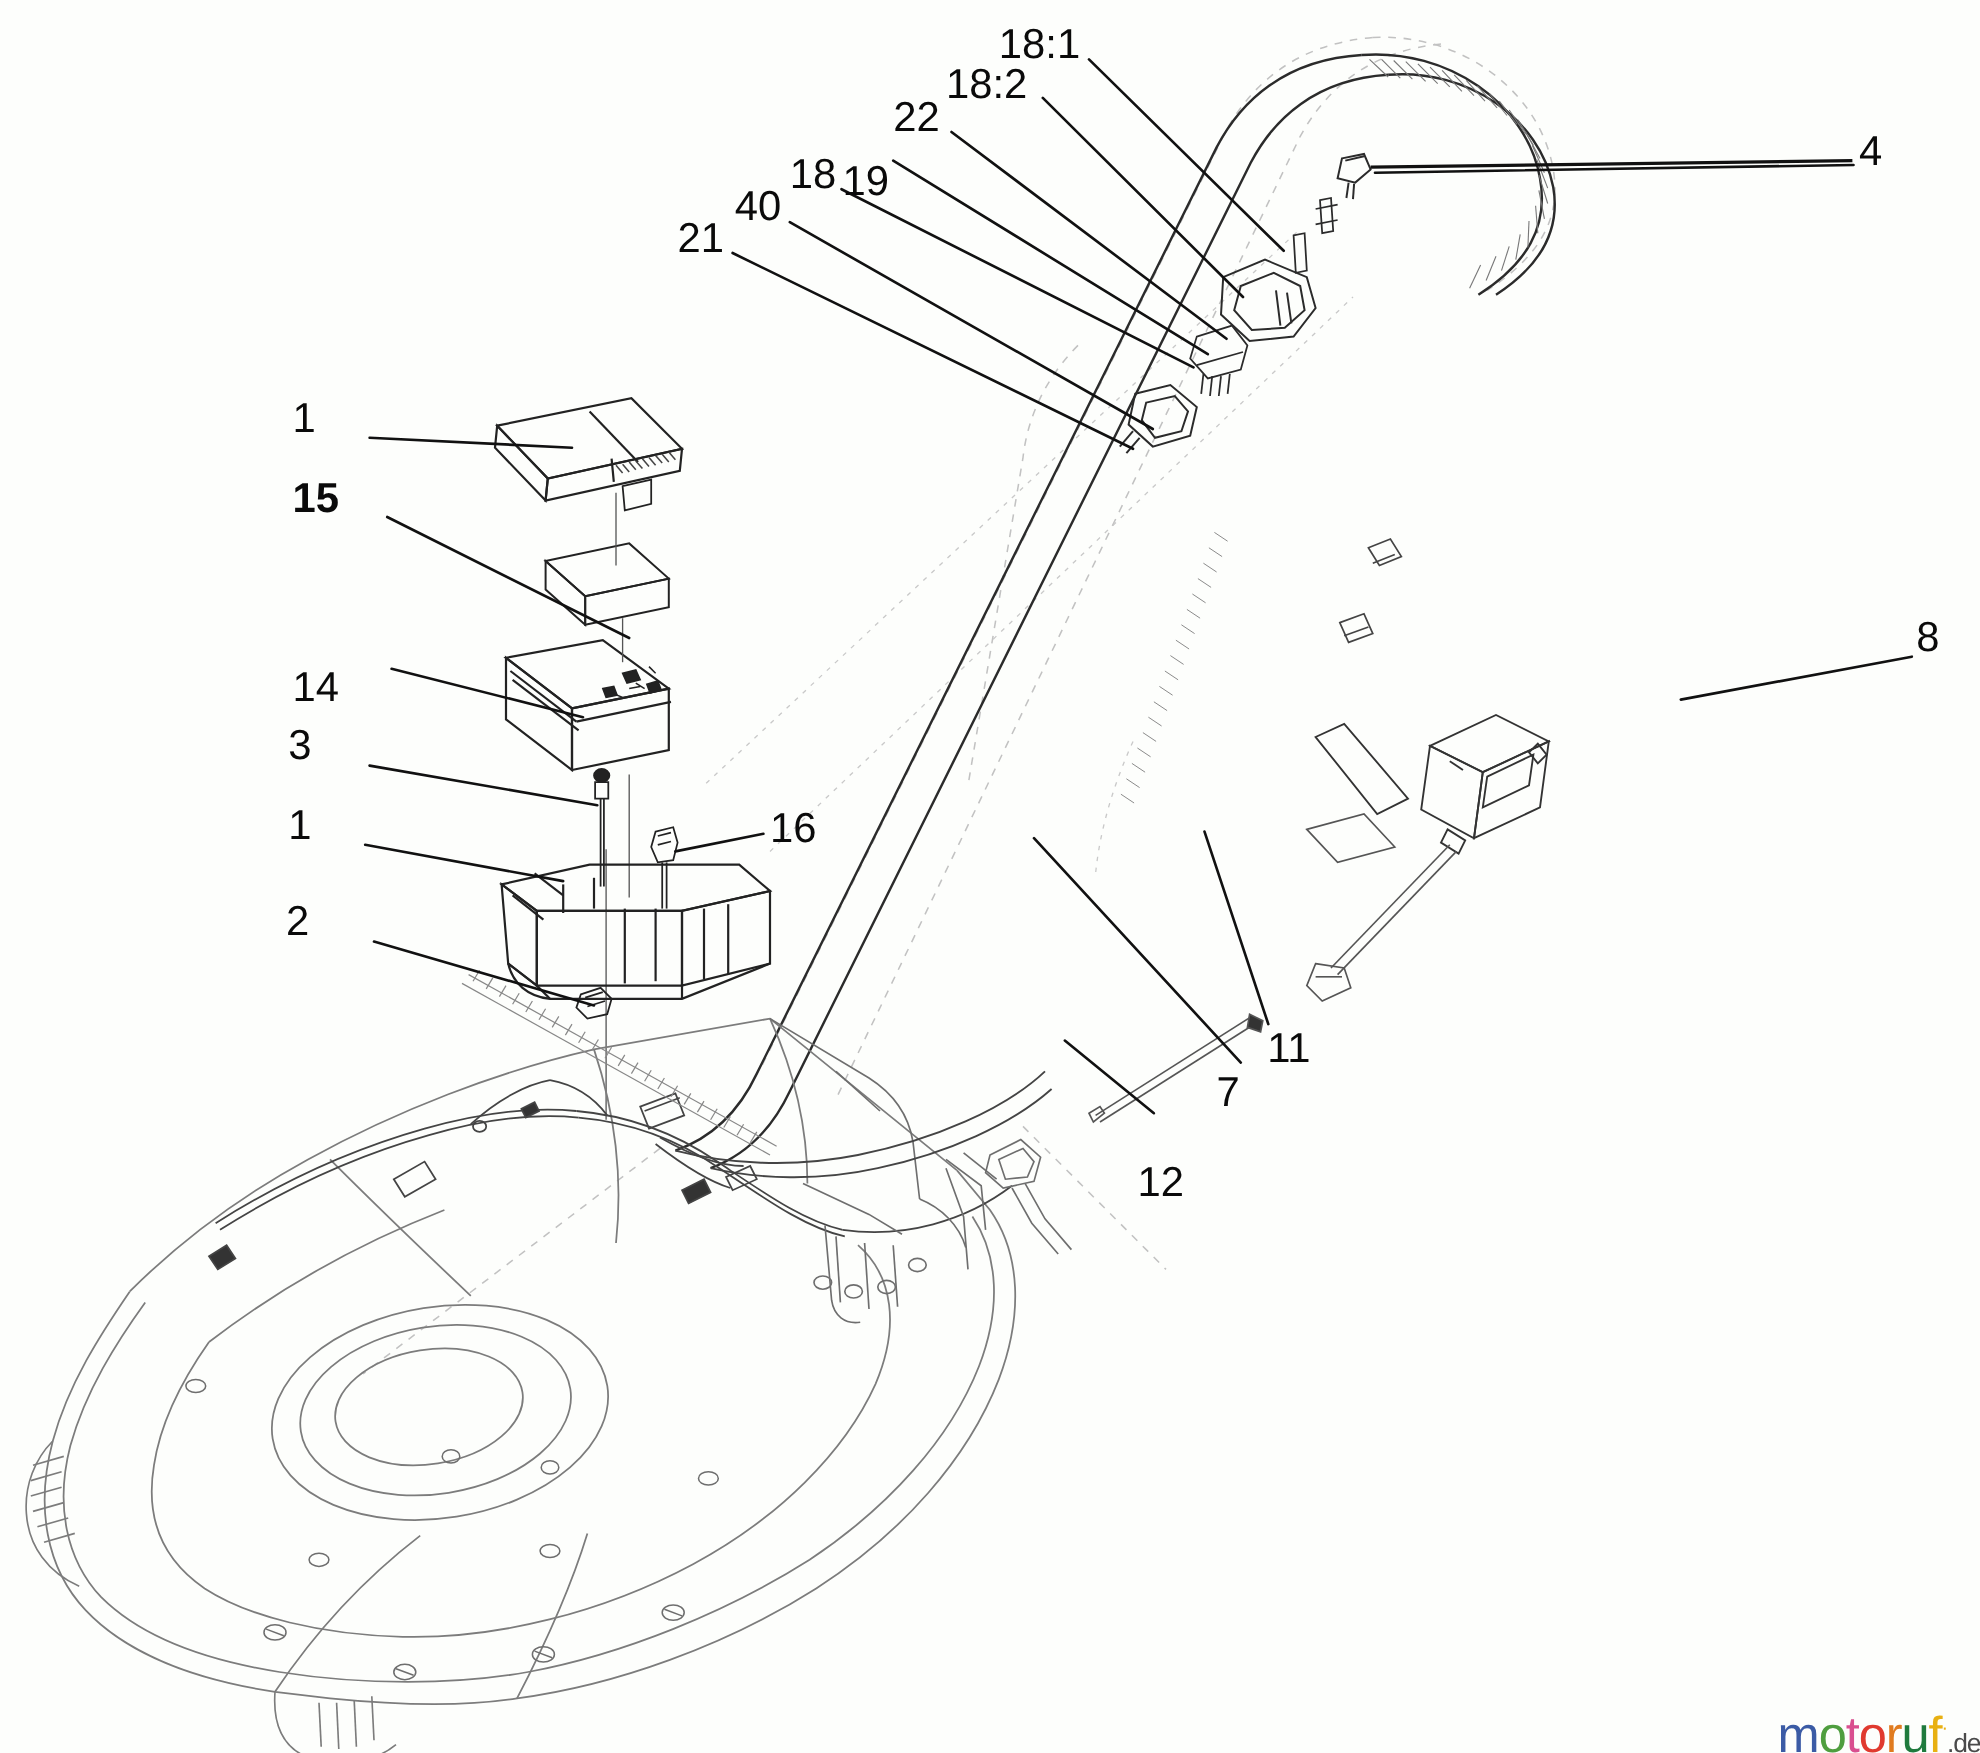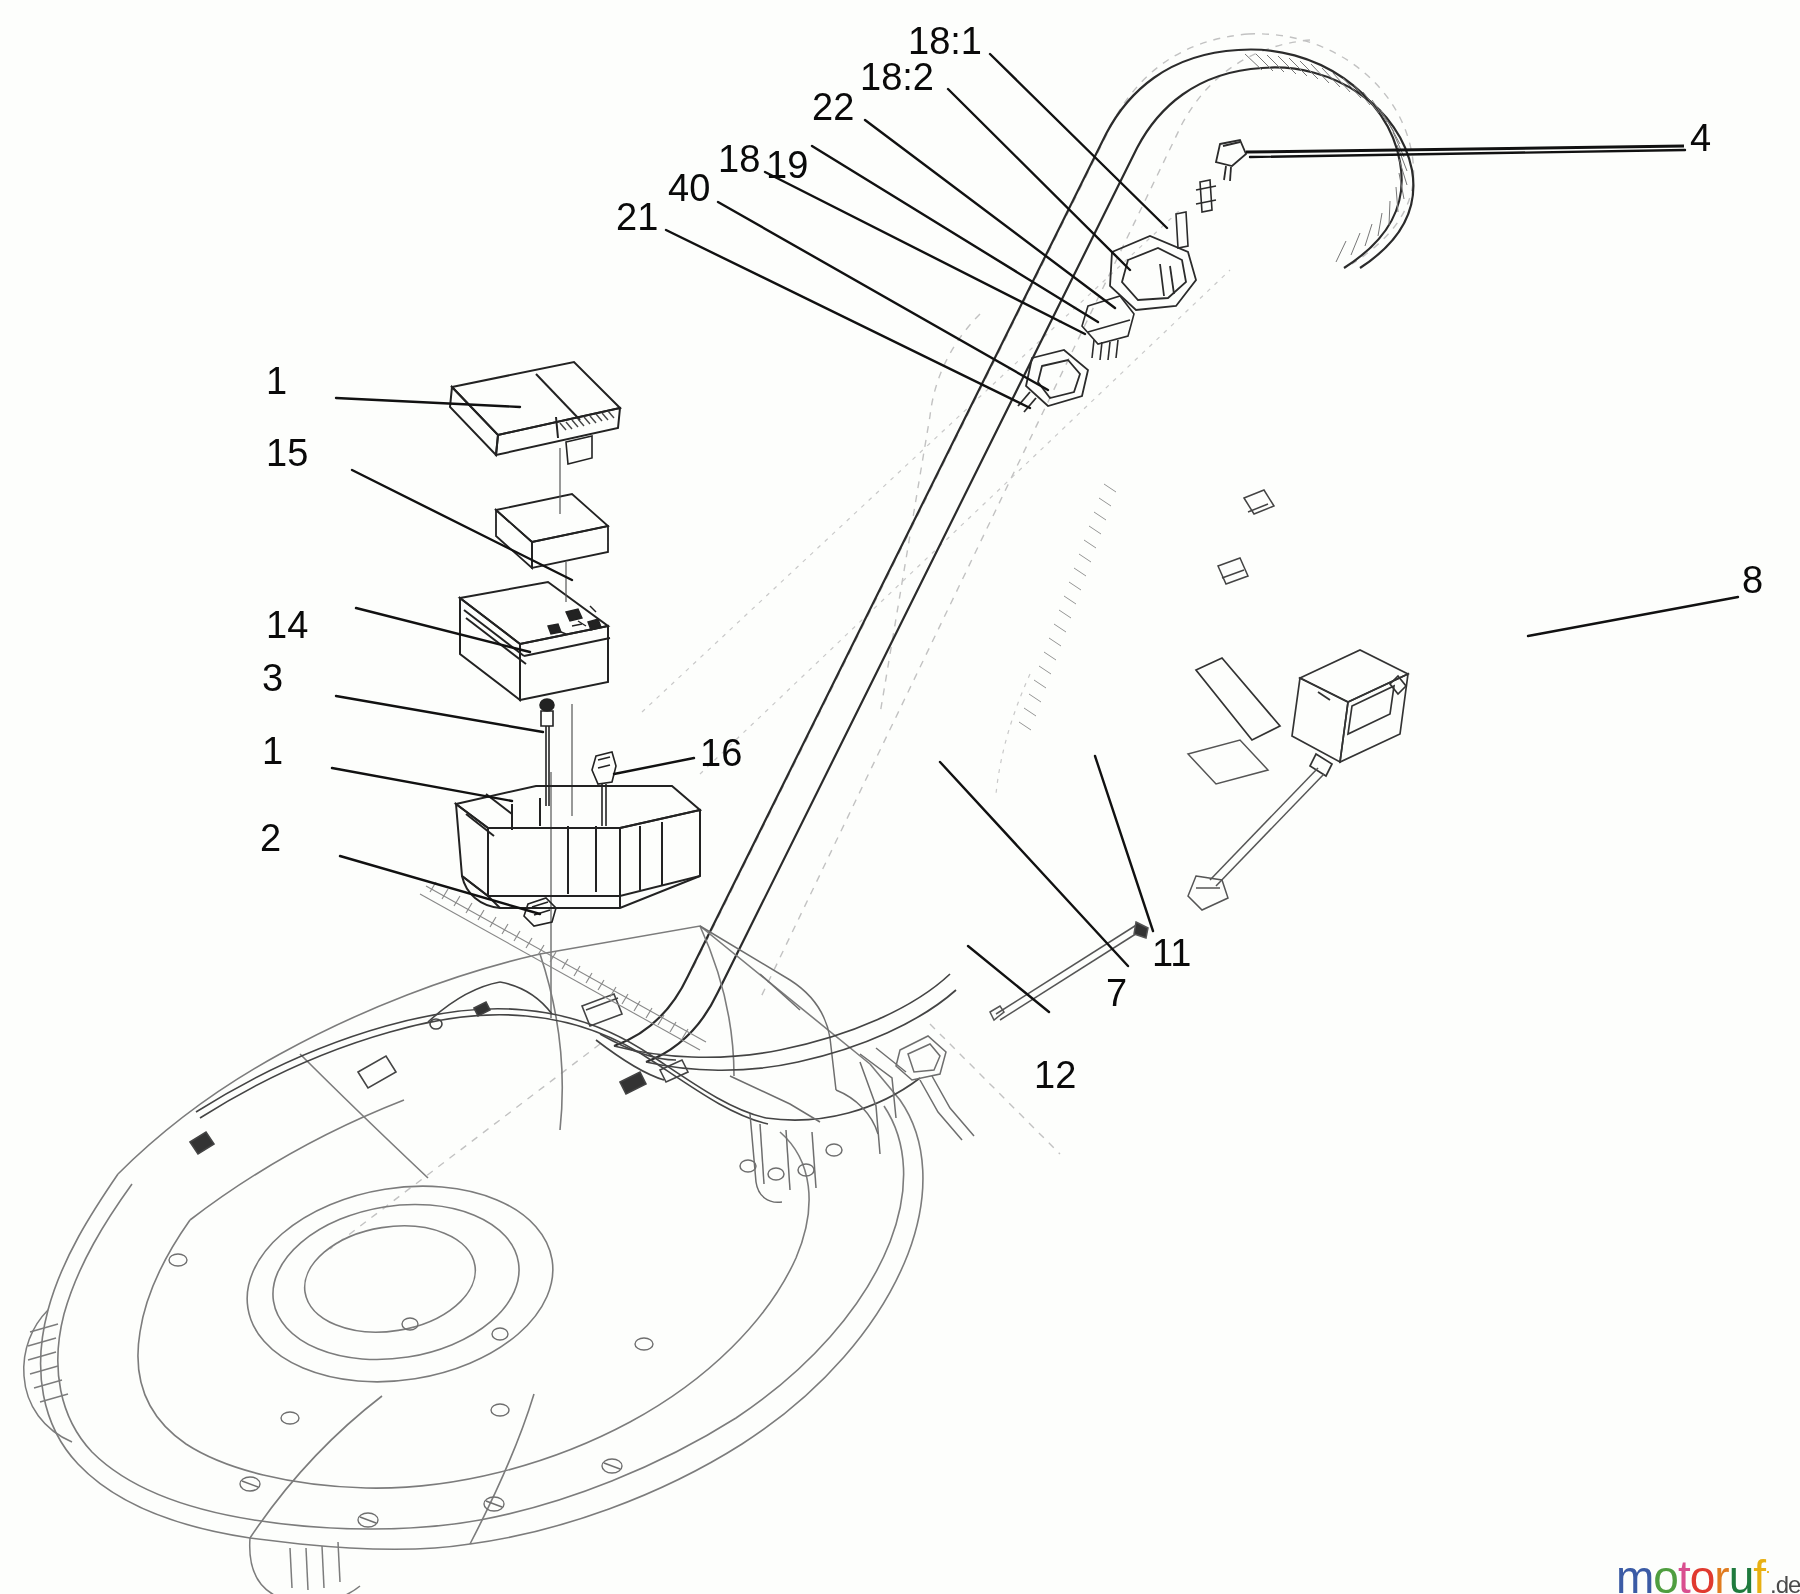--- a/index.html
+++ b/index.html
@@ -476,21 +476,21 @@
   <div id="callouts">
       <div class="callout-num" style="left: 908px; top: 8px;">18:1</div>
       <div class="callout-num" style="left: 860px; top: 44px;">18:2</div>
       <div class="callout-num" style="left: 812px; top: 74px;">22</div>
       <div class="callout-num" style="left: 766px; top: 100px; margin-top: 32px;">19</div>
       <div class="callout-num" style="left: 718px; top: 126px;">18</div>
       <div class="callout-num" style="left: 668px; top: 155px;">40</div>
       <div class="callout-num" style="left: 616px; top: 184px;">21</div>
       <div class="callout-num" style="left: 1690px; top: 105px;">4</div>
       <div class="callout-num" style="left: 266px; top: 348px;">1</div>
-      <div class="callout-num" style="left: 266px; top: 420px;">15</div>
+      <div class="callout-num" style="left: 266px; top: 420px; font-weight: bold;">15</div>
       <div class="callout-num" style="left: 266px; top: 558px; margin-top: 34px;">14</div>
       <div class="callout-num" style="left: 262px; top: 645px;">3</div>
       <div class="callout-num" style="left: 262px; top: 718px;">1</div>
       <div class="callout-num" style="left: 260px; top: 805px;">2</div>
       <div class="callout-num" style="left: 700px; top: 708px; margin-top: 12px;">16</div>
       <div class="callout-num" style="left: 1742px; top: 547px;">8</div>
       <div class="callout-num" style="left: 1152px; top: 920px;">11</div>
       <div class="callout-num" style="left: 1106px; top: 960px;">7</div>
       <div class="callout-num" style="left: 1034px; top: 1002px; margin-top: 40px;">12</div>
     </div>

